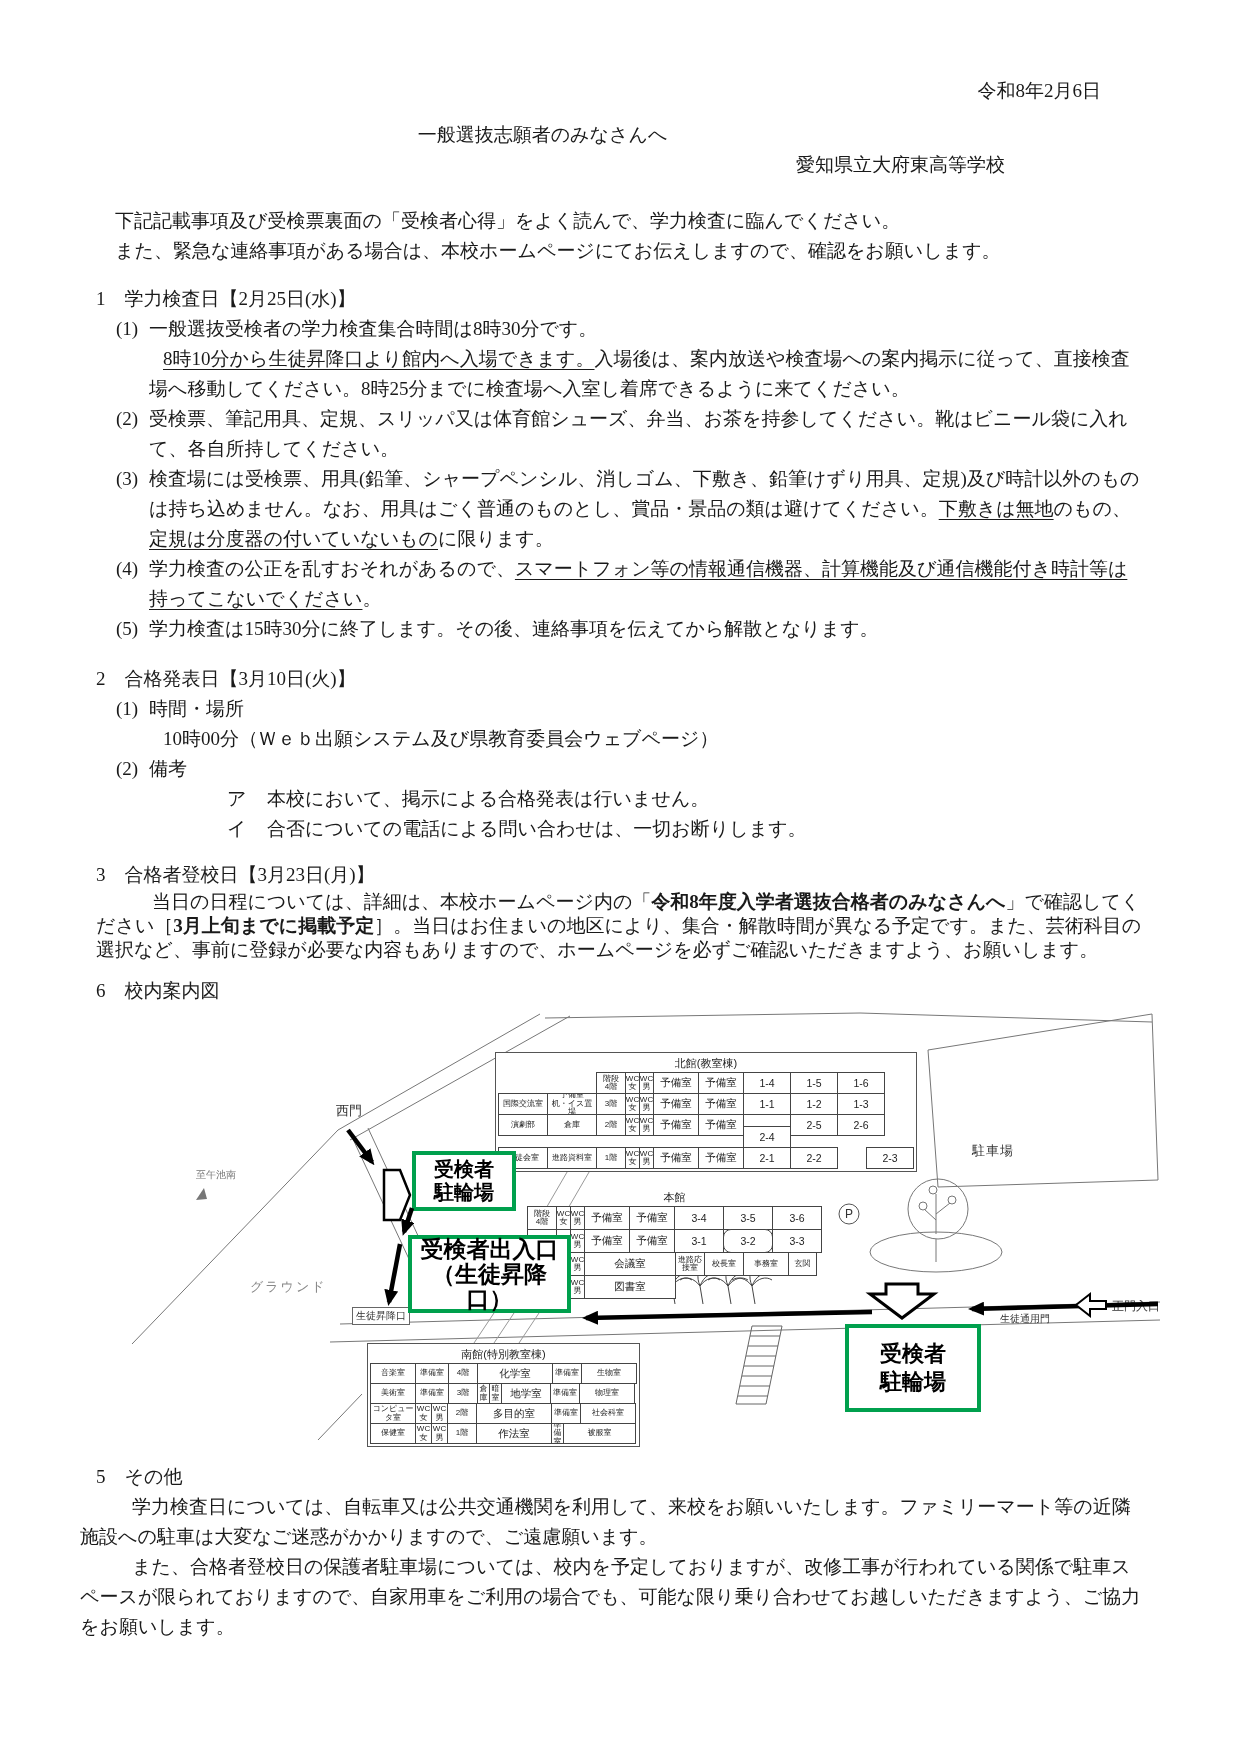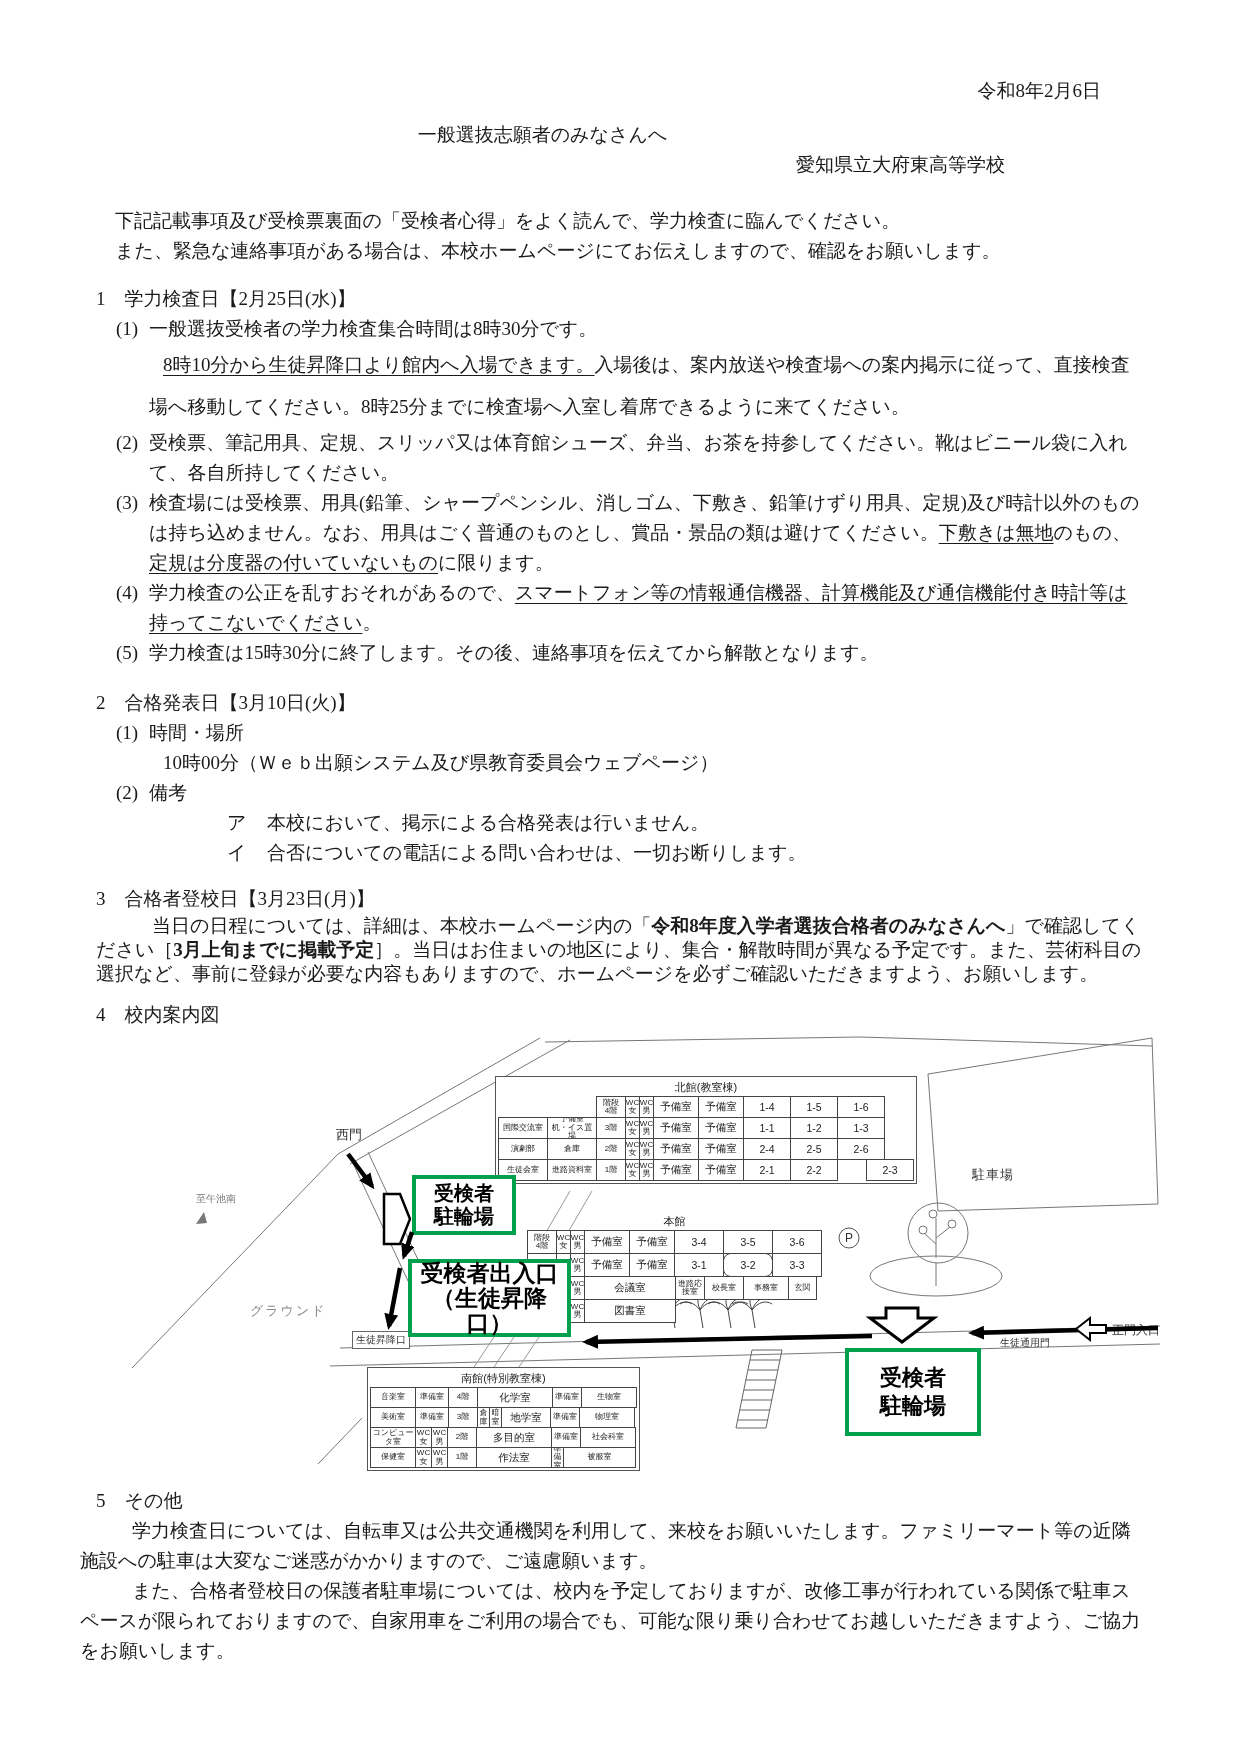--- a/index.html
+++ b/index.html
@@ -19,21 +19,21 @@
   .salutation{text-align:center;margin-right:156px;margin-top:14px;}
   .school{text-align:right;margin-right:140px;}
   .intro{margin-top:26px;margin-left:19px;}
   .sec-h{margin-top:18px;line-height:30px;}
   .sec-h.g2{margin-top:20px;}
   .sec-h.g3{margin-top:16px;}
   .sec-h.g4{margin-top:14px;}
   .sec-h.g5{margin-top:8px;}
   .item{position:relative;margin-left:20px;padding-left:33px;line-height:30px;}
   .item .num{position:absolute;left:0;top:0;}
-  .subp{text-indent:14px;line-height:42px;}
+  .subp{text-indent:14px;line-height:30px;}
   .subp2{margin-left:14px;line-height:30px;}
   .kana{position:relative;margin-left:78px;padding-left:40px;line-height:30px;}
   .kana .num{position:absolute;left:0;top:0;}
   .s3body{text-indent:56px;line-height:24px;}
   .s5p{margin-left:-16px;text-indent:52px;line-height:30px;}
   .rich-u{text-decoration:underline;text-underline-offset:4px;}
   .rich-b{font-weight:bold;}
 
   
   .map{position:relative;margin-left:4px;margin-top:6px;width:1070px;height:442px;
@@ -111,21 +111,21 @@
       </div>
     </div>
   </div>
 
   <div>
     <div class="sec-h g3">3　合格者登校日【3月23日(月)】</div>
     <div class="s3body"><span>当日の日程については、詳細は、本校ホームページ内の「</span><span class="rich-b">令和8年度入学者選抜合格者のみなさんへ</span><span>」で確認してください［</span><span class="rich-b">3月上旬までに掲載予定</span><span>］。当日はお住まいの地区により、集合・解散時間が異なる予定です。また、芸術科目の選択など、事前に登録が必要な内容もありますので、ホームページを必ずご確認いただきますよう、お願いします。</span></div>
   </div>
 
   <div>
-    <div class="sec-h g4">4　校内案内図</div>
+    <div class="sec-h g4">6　校内案内図</div>
 
     <div class="map">
 
       <svg class="map-svg" width="1070" height="442" viewBox="0 0 1070 442">
         <g stroke="#777" stroke-width="1" fill="none">
           <path d="M440,2 L238,118 L32,332"></path>
           <path d="M470,4 L250,128"></path>
           <path d="M252,125 L330,292"></path>
           <path d="M268,116 L346,284"></path>
           <path d="M445,6 L760,1 L1052,10"></path>
@@ -237,21 +237,21 @@
             <div class="mrow">
               <div class="mcell s" style="width: 50px;">演劇部</div>
               <div class="mcell s" style="width: 50px;">倉庫</div>
               <div class="mcell s" style="width: 30px;">2階</div>
               <div class="mcell s" style="width: 15px;">WC
 女</div>
               <div class="mcell s" style="width: 15px;">WC
 男</div>
               <div class="mcell" style="width: 46px;">予備室</div>
               <div class="mcell" style="width: 46px;">予備室</div>
-              <div class="mcell" style="width: 48px;">2-4</div>
+              <div class="mcell" style="width: 48px; margin-top: 12px;">2-4</div>
               <div class="mcell" style="width: 48px;">2-5</div>
               <div class="mcell" style="width: 48px;">2-6</div>
             </div>
             <div class="mrow">
               <div class="mcell s" style="width: 50px;">生徒会室</div>
               <div class="mcell s" style="width: 50px;">進路資料室</div>
               <div class="mcell s" style="width: 30px;">1階</div>
               <div class="mcell s" style="width: 15px;">WC
 女</div>
               <div class="mcell s" style="width: 15px;">WC

